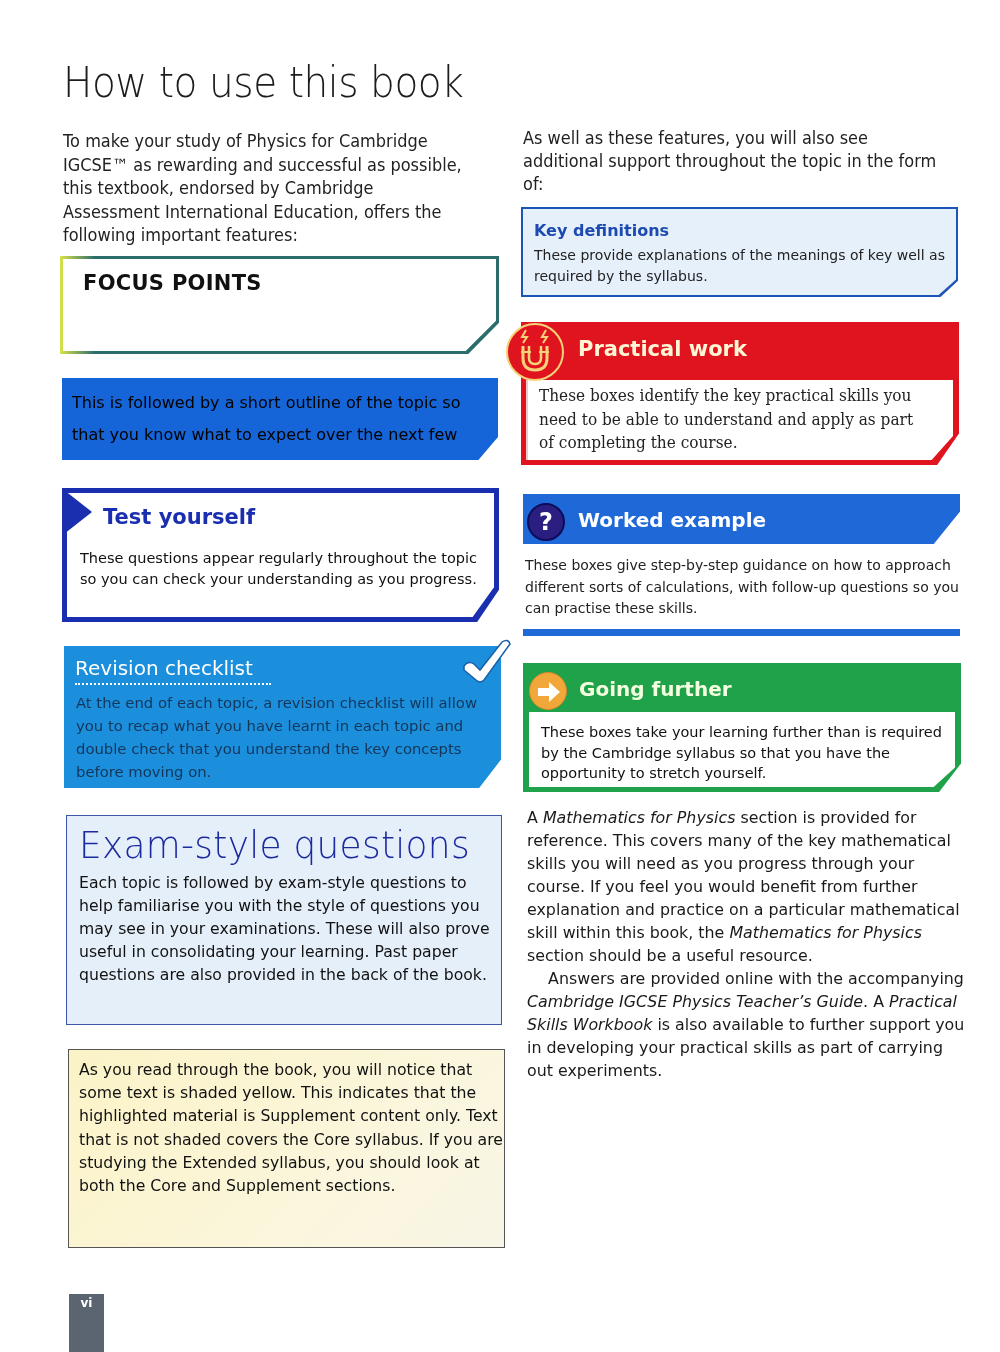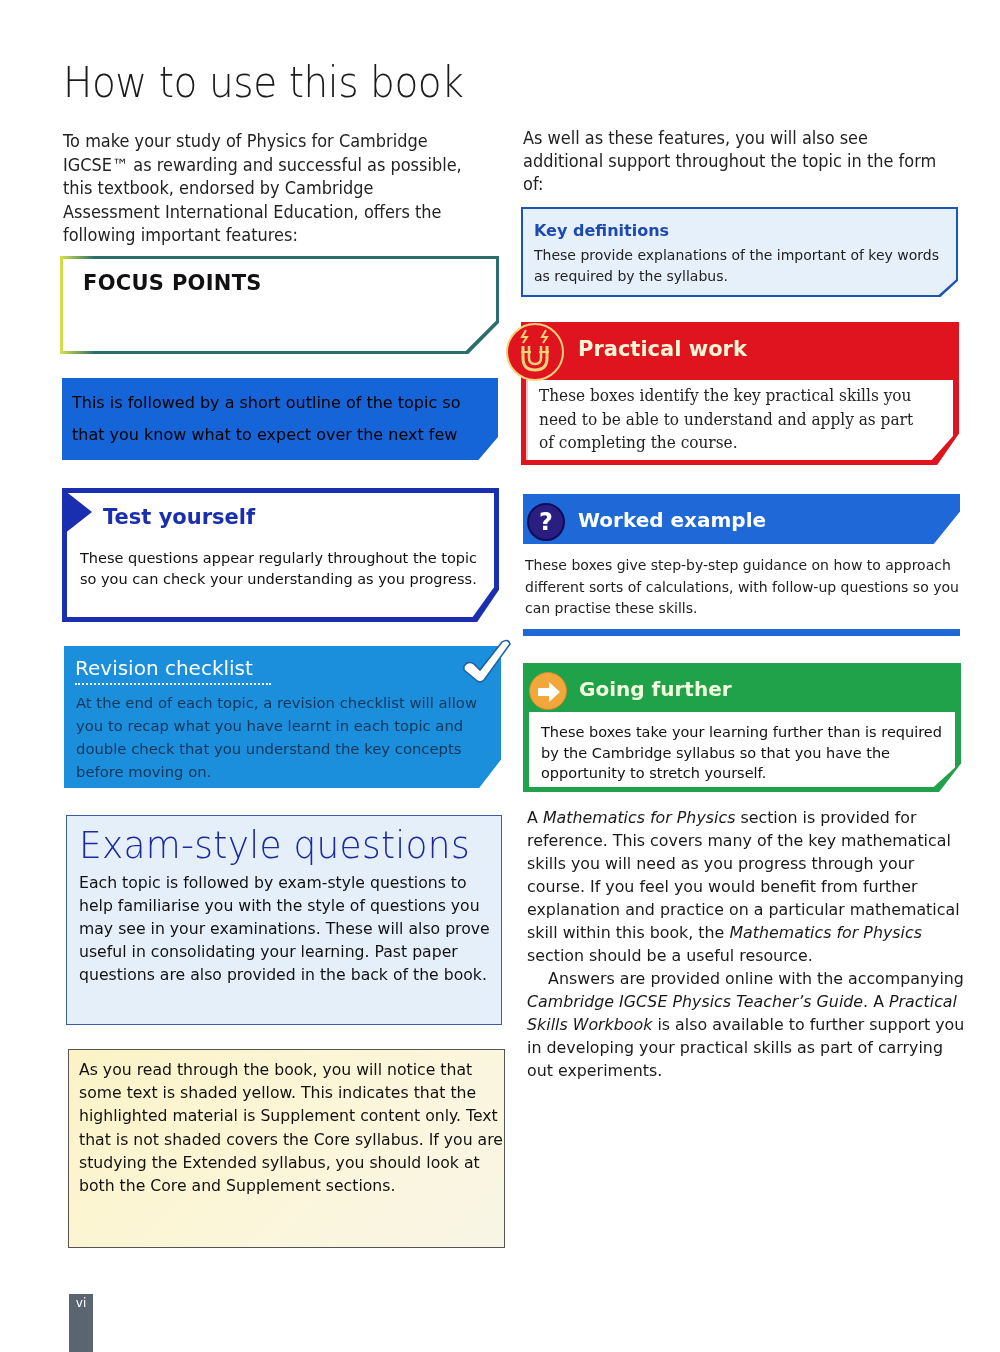--- a/index.html
+++ b/index.html
@@ -154,23 +154,23 @@
 
   
   .maths {
     left: 527px; top: 806px; width: 445px;
     font-size: 16.5px; line-height: 23px; color: #1a1a1a;
   }
   .maths p { transform: scaleX(0.96); transform-origin: left; width: 460px; }
   .maths p.indent { text-indent: 22px; }
 
   .page-num {
-    left: 69px; top: 1294px; width: 24px; height: 58px;
+    left: 69px; top: 1294px; width: 35px; height: 58px;
     background: #5b6572;
-    color: #fff; font-size: 12px; font-weight: normal; text-align: center; padding-top: 2px;
+    color: #fff; font-size: 12px; font-weight: bold; text-align: center; padding-top: 2px;
   }
 </style>
 </head>
 <body>
 
 <div class="abs page-title">How to use this book</div>
 
 <p class="abs intro">To make your study of Physics for Cambridge IGCSE™ as rewarding and successful as possible, this textbook, endorsed by Cambridge Assessment International Education, offers the following important features:</p>
 <p class="abs intro-right">As well as these features, you will also see additional support throughout the topic in the form of:</p>
 
@@ -202,21 +202,21 @@
   <div class="exam-body">Each topic is followed by exam-style questions to help familiarise you with the style of questions you may see in your examinations. These will also prove useful in consolidating your learning. Past paper questions are also provided in the back of the book.</div>
 </div>
 
 <div class="abs supp">
   <span>As you read through the book, you will notice that some text is shaded yellow. This indicates that the highlighted material is Supplement content only. Text that is not shaded covers the Core syllabus. If you are studying the Extended syllabus, you should look at both the Core and Supplement sections.</span>
 </div>
 
 <div class="abs keydef"></div>
 <div class="abs keydef-inner"></div>
 <div class="abs keydef-title">Key definitions</div>
-<div class="abs keydef-body">These provide explanations of the important of key words as required by the syllabus.</div>
+<div class="abs keydef-body">These provide explanations of the meanings of key well as required by the syllabus.</div>
 
 <div class="abs practical"></div>
 <div class="abs practical-inner"></div>
 <svg class="abs magnet-icon" viewBox="0 0 60 60">
   <circle cx="30" cy="30" r="28" fill="#e0141e" stroke="#f5d37a" stroke-width="2"></circle>
   <path d="M18 24 L18 36 Q18 48 30 48 Q42 48 42 36 L42 24" fill="none" stroke="#f5d37a" stroke-width="3"></path>
   <path d="M24 24 L24 36 Q24 42 30 42 Q36 42 36 36 L36 24" fill="none" stroke="#f5d37a" stroke-width="2.5"></path>
   <line x1="16" y1="30" x2="26" y2="30" stroke="#f5d37a" stroke-width="2"></line>
   <line x1="34" y1="30" x2="44" y2="30" stroke="#f5d37a" stroke-width="2"></line>
   <path d="M21 8 L17 15 L22 15 L18 21" fill="none" stroke="#f5d37a" stroke-width="2"></path>

